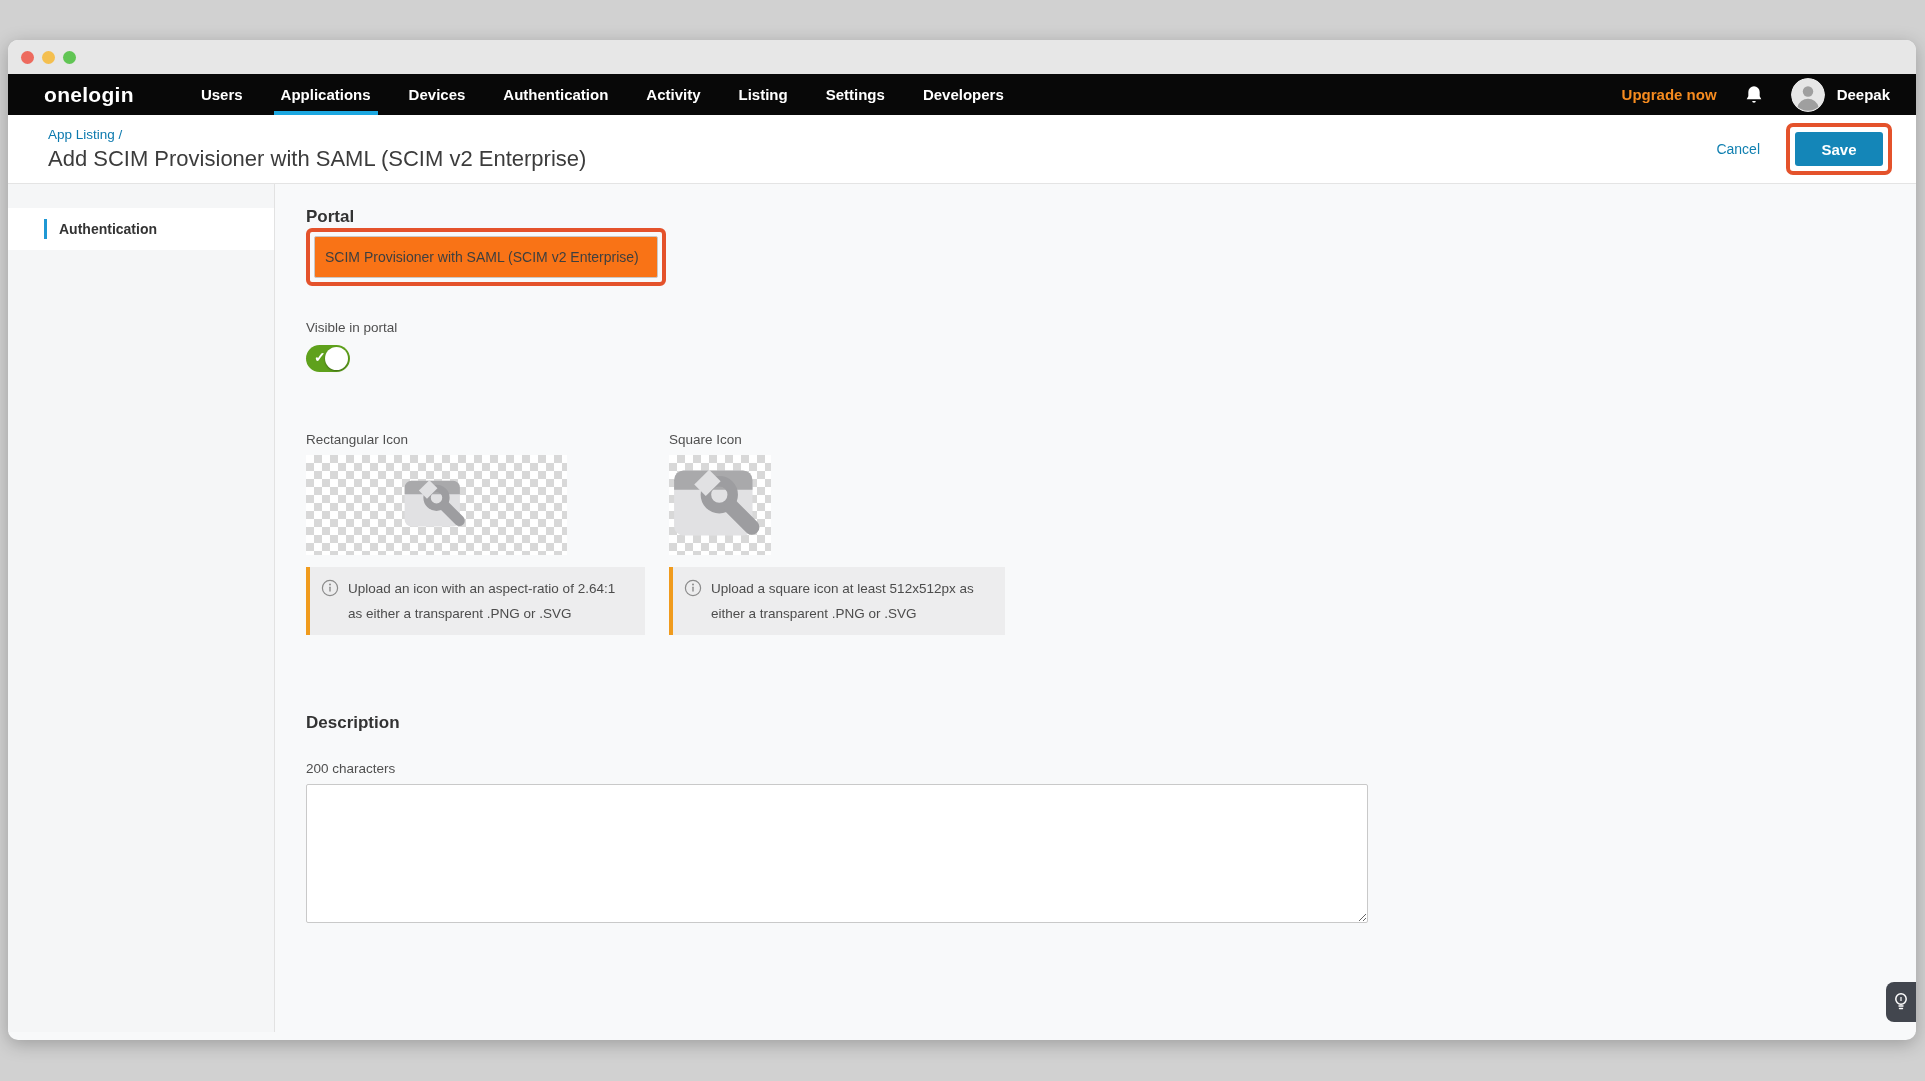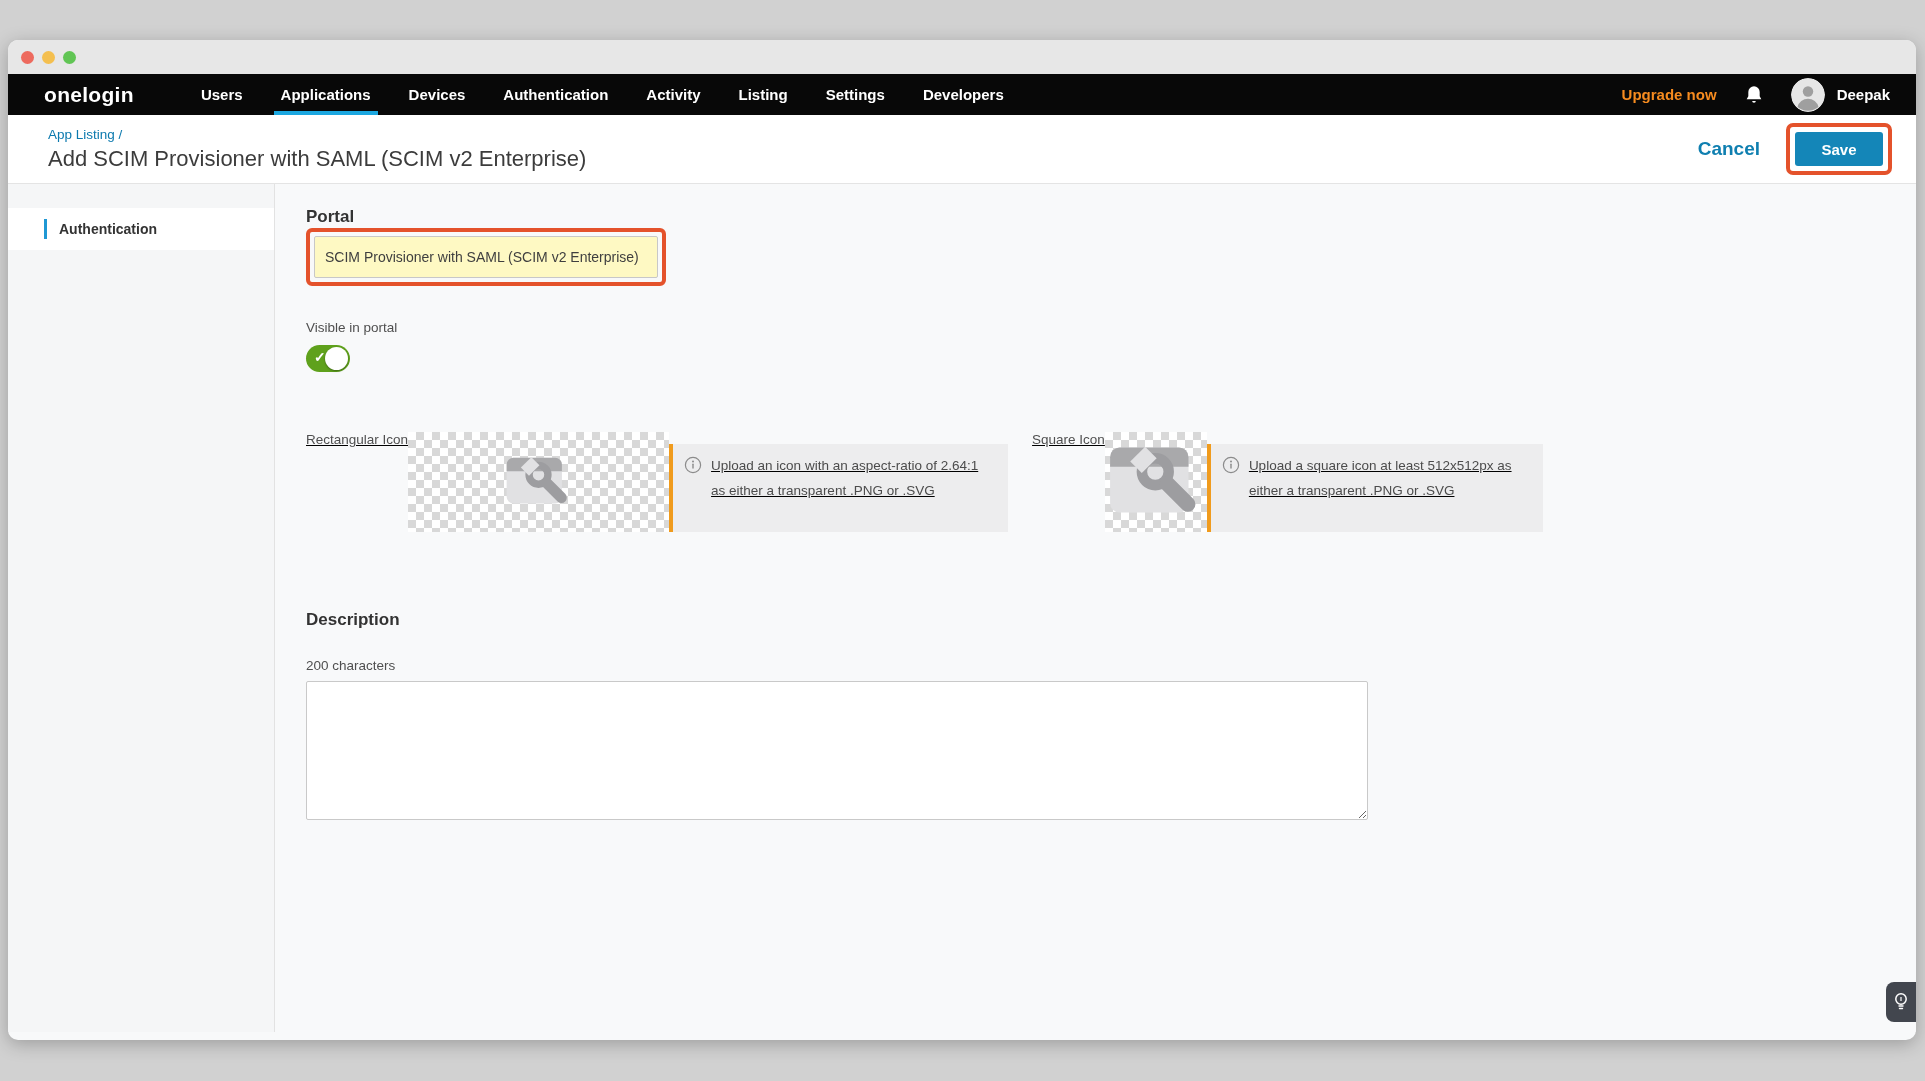--- a/index.html
+++ b/index.html
@@ -33,46 +33,46 @@
   .user{display:flex;align-items:center;gap:12px;cursor:pointer;}
   .avatar{width:34px;height:34px;border-radius:50%;}
   .user-name{font-size:15px;font-weight:700;color:#fff;}
   
   .page-header{height:69px;background:#ffffff;border-bottom:1px solid #e4e4e4;
     display:flex;align-items:center;justify-content:space-between;padding:0 24px 0 40px;box-sizing:border-box;}
   .ph-left{display:flex;flex-direction:column;gap:4px;}
   .breadcrumb{font-size:13.5px;color:#0b79ae;cursor:pointer;}
   .page-title{font-size:22px;font-weight:400;color:#3c3c3c;}
   .ph-right{display:flex;align-items:center;gap:26px;}
-  .cancel-link{font-size:19px;font-weight:700;color:#0f7fb0;cursor:pointer;}
+  .cancel-link{font-size:14px;font-weight:400;color:#0f7fb0;cursor:pointer;}
   .save-annotation{border:4px solid #e4522b;border-radius:7px;padding:5px;display:inline-flex;}
   .save-btn{background:#1486b8;color:#fff;border:none;border-radius:3px;width:88px;height:34px;
     font-size:15px;font-weight:700;font-family:inherit;cursor:pointer;}
   
   .body-row{display:flex;height:848px;}
   .sidebar{width:267px;background:#f5f6f7;border-right:1px solid #e2e2e2;box-sizing:border-box;}
   .side-item{margin-top:24px;height:42px;background:#ffffff;display:flex;align-items:center;
     padding-left:17px;font-size:14px;font-weight:700;color:#333;cursor:pointer;position:relative;}
   .side-item.active::before{content:"";position:absolute;left:36px;top:11px;bottom:11px;width:3px;background:#1f98d4;}
   .side-item .side-label{margin-left:34px;}
   .content{flex:1;padding:0 0 0 31px;box-sizing:border-box;background:#f8f9fa;overflow:hidden;}
   .section-heading{font-size:17px;font-weight:700;color:#333;margin:0;}
   #portal-heading{margin-top:23px;}
   .field-label{font-size:13.5px;color:#4f4f4f;}
   #display-name-label{margin-top:26px;}
   .input-annotation{border:4px solid #e4522b;border-radius:6px;padding:4px;display:inline-block;margin-top:1px;}
   .text-input{width:344px;height:42px;box-sizing:border-box;border:1px solid #c8c8c8;border-radius:2px;
-    background:#fef9c3;font-family:inherit;font-size:14px;color:#3f3f3f;padding:0 10px;outline:none;}
+    background:#f97316;font-family:inherit;font-size:14px;color:#3f3f3f;padding:0 10px;outline:none;}
   #visible-label{margin-top:34px;}
   .toggle{margin-top:10px;width:44px;height:27px;border-radius:14px;background:#5fa11c;position:relative;cursor:pointer;}
   .toggle .check{position:absolute;left:8px;top:4px;color:#fff;font-size:14px;font-weight:700;}
   .toggle .knob{position:absolute;right:2px;top:2px;width:23px;height:23px;border-radius:50%;background:#fff;
     box-shadow:0 1px 2px rgba(0,0,0,.35);}
   .icon-cols{display:flex;gap:24px;margin-top:60px;}
-  .icon-col{display:flex;flex-direction:row;text-decoration:underline;}
+  .icon-col{display:flex;flex-direction:column;}
   .icon-col .field-label{margin-bottom:8px;}
   .checker{background:conic-gradient(#d8d8d8 25%, #ffffff 0 50%, #d8d8d8 0 75%, #ffffff 0);
     background-size:16px 16px;height:100px;display:flex;align-items:center;justify-content:center;cursor:pointer;}
   .checker.rect{width:261px;}
   .checker.square{width:102px;}
   .hint{margin-top:12px;background:#ededee;border-left:4px solid #f09b1d;box-sizing:border-box;
     position:relative;padding:9px 14px 9px 38px;font-size:13.5px;line-height:25px;color:#4c4c4c;}
   .hint.rect{width:339px;}
   .hint.square{width:336px;}
   .hint .info-ic{position:absolute;left:11px;top:12px;width:18px;height:18px;}

